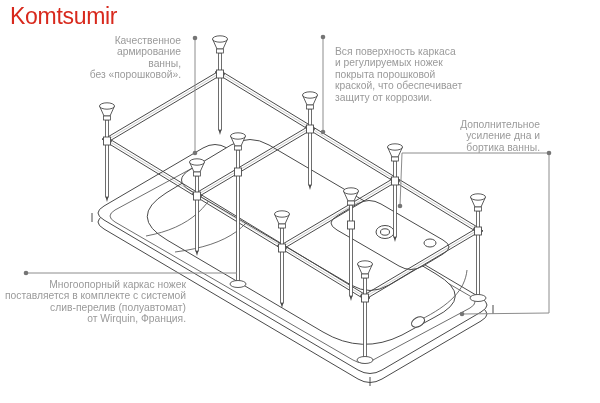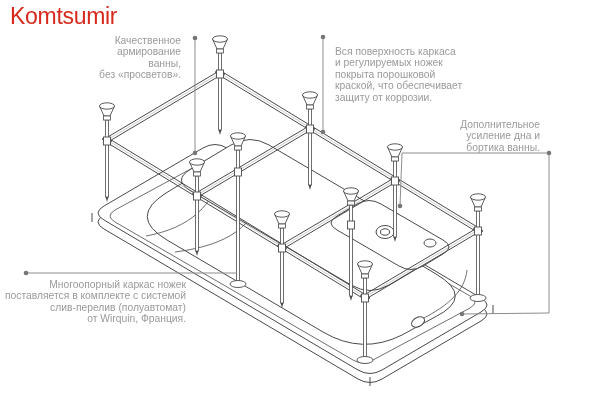--- a/index.html
+++ b/index.html
@@ -166,21 +166,21 @@
         <circle cx="549" cy="153" r="2.3" fill="#757575"></circle>
         <circle cx="462" cy="314" r="2.3" fill="#757575"></circle>
         <polyline points="26,273 237,273" fill="none" stroke="#8c8c8c" stroke-width="1"></polyline>
         <circle cx="26" cy="273" r="2.3" fill="#757575"></circle>
       </g>
   </svg>
 
   <div class="ann ann-right ann1">Качественное
 армирование
 ванны,
-без «просветов».</div>
+без «порошковой».</div>
   <div class="ann ann-left ann2">Вся поверхность каркаса
 и регулируемых ножек
 покрыта порошковой
 краской, что обеспечивает
 защиту от коррозии.</div>
   <div class="ann ann-right ann3">Дополнительное
 усиление дна и
 бортика ванны.</div>
   <div class="ann ann-right ann4">Многоопорный каркас ножек
 поставляется в комплекте с системой

